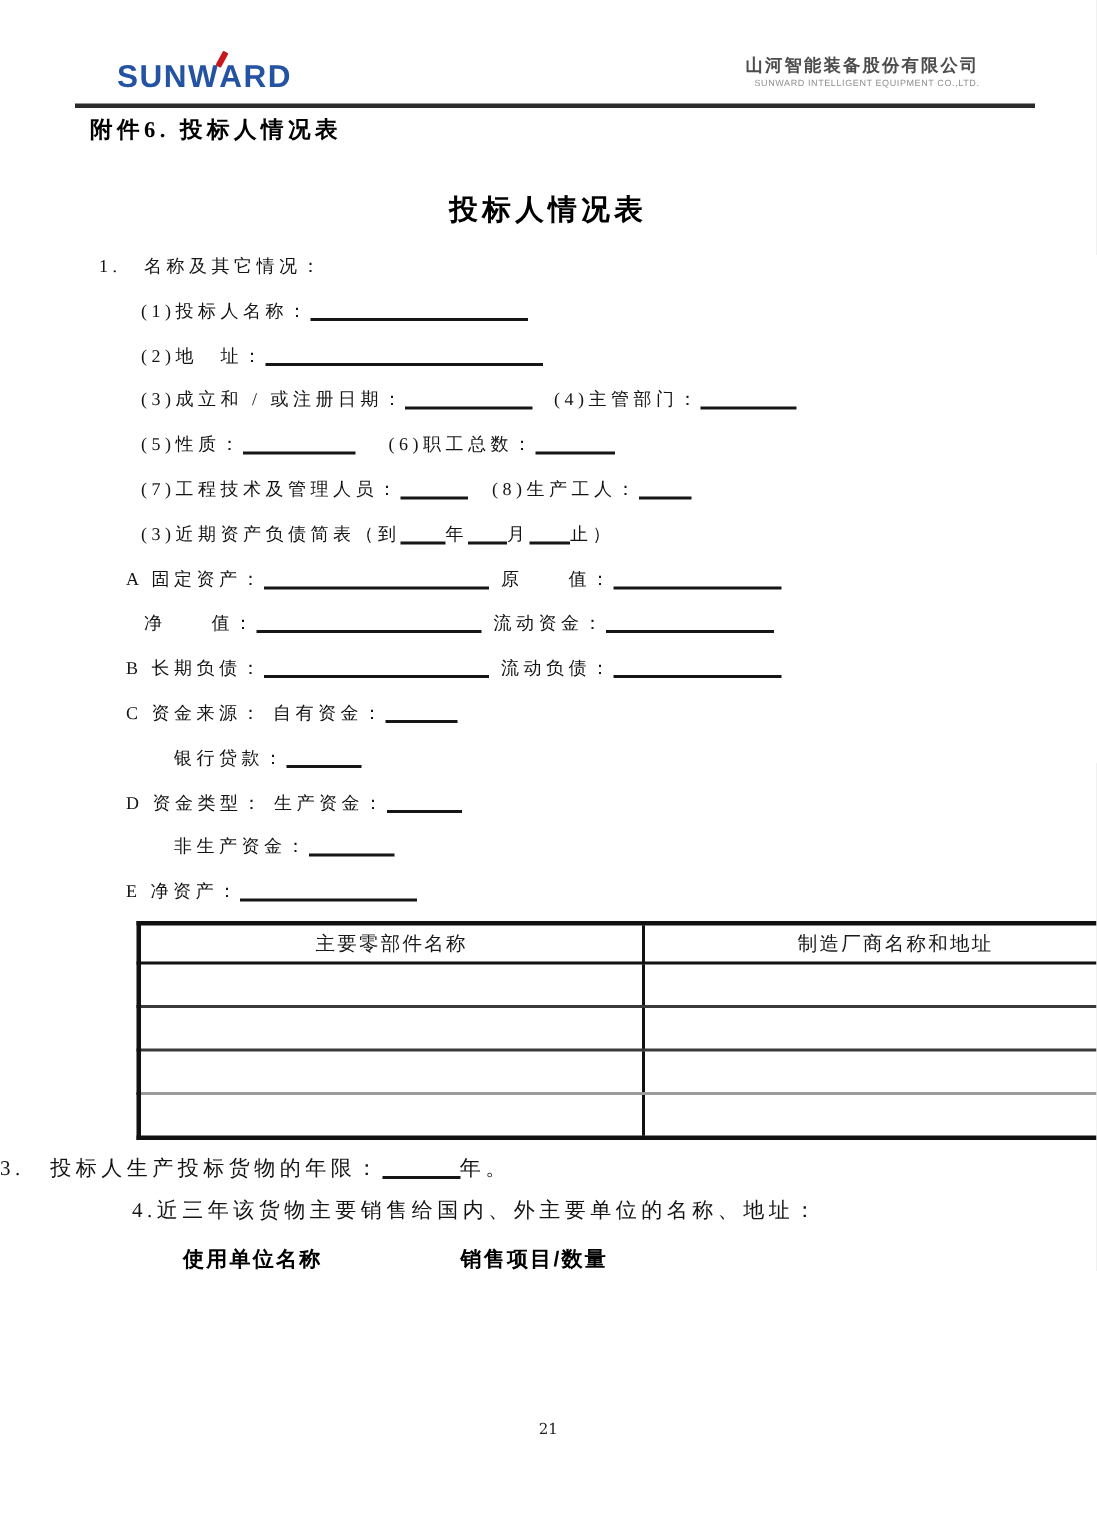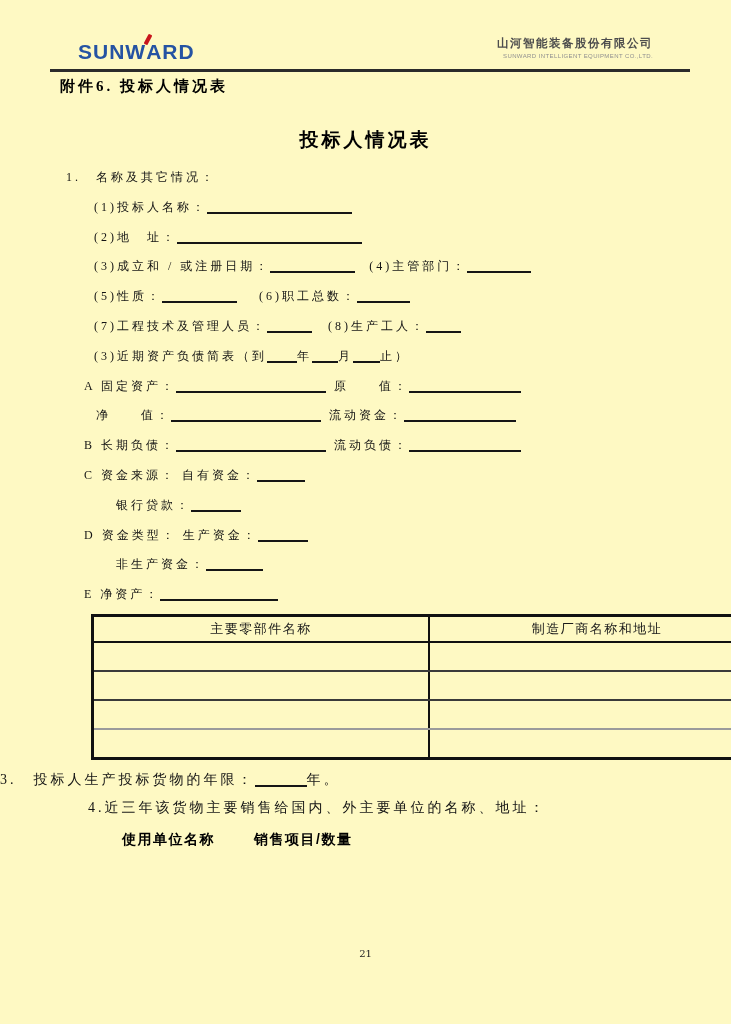--- a/index.html
+++ b/index.html
@@ -1,16 +1,16 @@
 <!DOCTYPE html>
 <html><head>
 <meta charset="utf-8">
 <style>
   html,body{margin:0;padding:0;background:#e8e8e8;}
-  .page{position:relative;width:731px;height:1024px;background:#fef9c3;margin:0 auto;
+  .page{position:relative;width:731px;height:1024px;background:#ffffff;margin:0 auto;
         font-family:"Liberation Serif","DejaVu Serif",serif;color:#141414;overflow:hidden;}
 
   
   .logo{position:absolute;left:78px;top:40px;font-family:"Liberation Sans","DejaVu Sans",sans-serif;
         font-weight:bold;font-size:21px;letter-spacing:1px;color:#2553a3;white-space:nowrap;}
   .logo .logo-w{position:relative;}
   .logo .logo-w .accent{position:absolute;top:-6px;right:-4px;width:4px;height:11px;
         background:#c8161d;transform:rotate(28deg);border-radius:1px;display:block;}
   .company{position:absolute;right:78px;top:36px;text-align:right;
         font-family:"Liberation Sans","DejaVu Sans",sans-serif;}
@@ -46,21 +46,21 @@
   .parts-table th{height:22px;font-weight:normal;text-align:center;border-bottom:2.5px solid #111;
         color:#1a1a1a;}
   .parts-table th:first-child,.parts-table td:first-child{border-right:2px solid #111;}
   .parts-table td{height:25px;border-bottom:2px solid #3a3a3a;}
   .parts-table tbody tr:nth-child(3) td{border-bottom-color:#9b9b9b;}
   .parts-table tbody tr:nth-child(4) td{border-bottom:0;}
 
   
   .sec3{margin-top:6px;height:28px;line-height:28px;font-size:14px;letter-spacing:3px;white-space:nowrap;}
   .sec4{height:28px;line-height:28px;font-size:14px;letter-spacing:3px;white-space:nowrap;}
-  .sales-headers{height:34px;line-height:34px;padding-left:122px;display:flex;gap:39px;
+  .sales-headers{height:34px;line-height:34px;padding-left:122px;display:flex;gap:92px;
         font-family:"Liberation Sans","DejaVu Sans",sans-serif;font-weight:bold;font-size:14px;
         letter-spacing:1.5px;color:#000;}
 
   .page-number{position:absolute;left:0;right:0;top:948px;text-align:center;font-size:10px;
         color:#222;font-family:"DejaVu Serif","Liberation Serif",serif;}
 </style>
 </head>
 <body>
 
 <div class="page">

